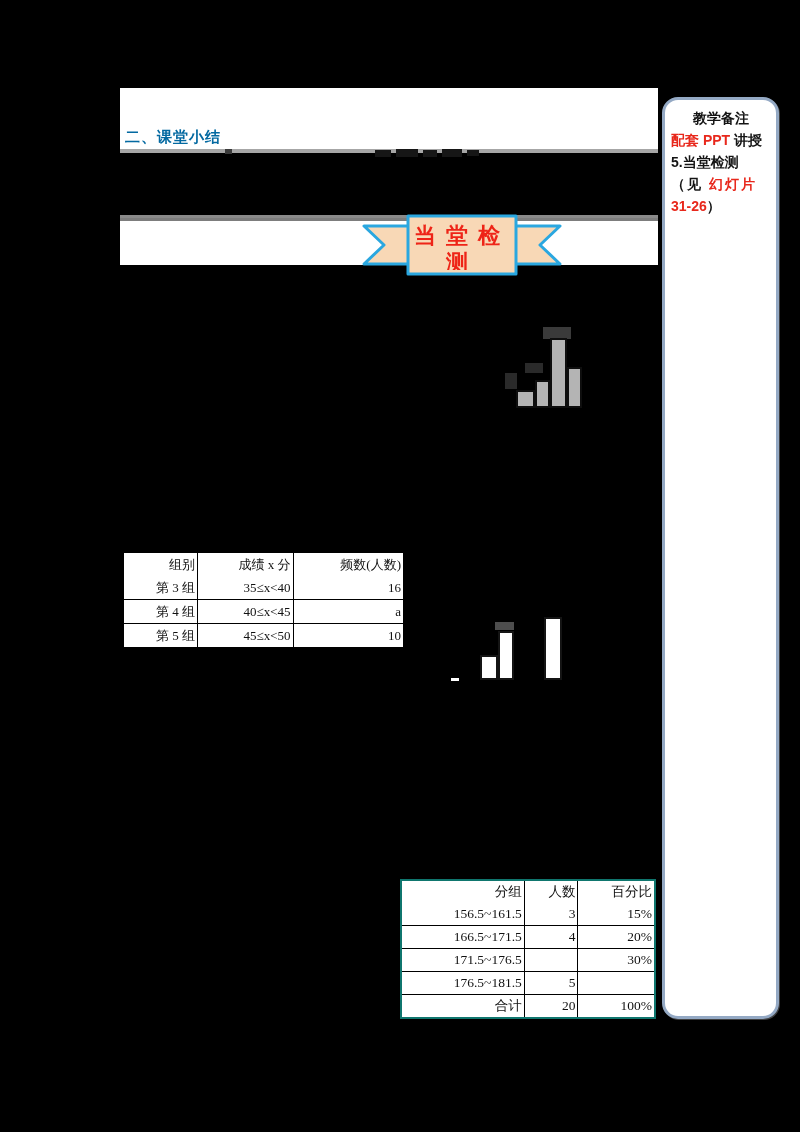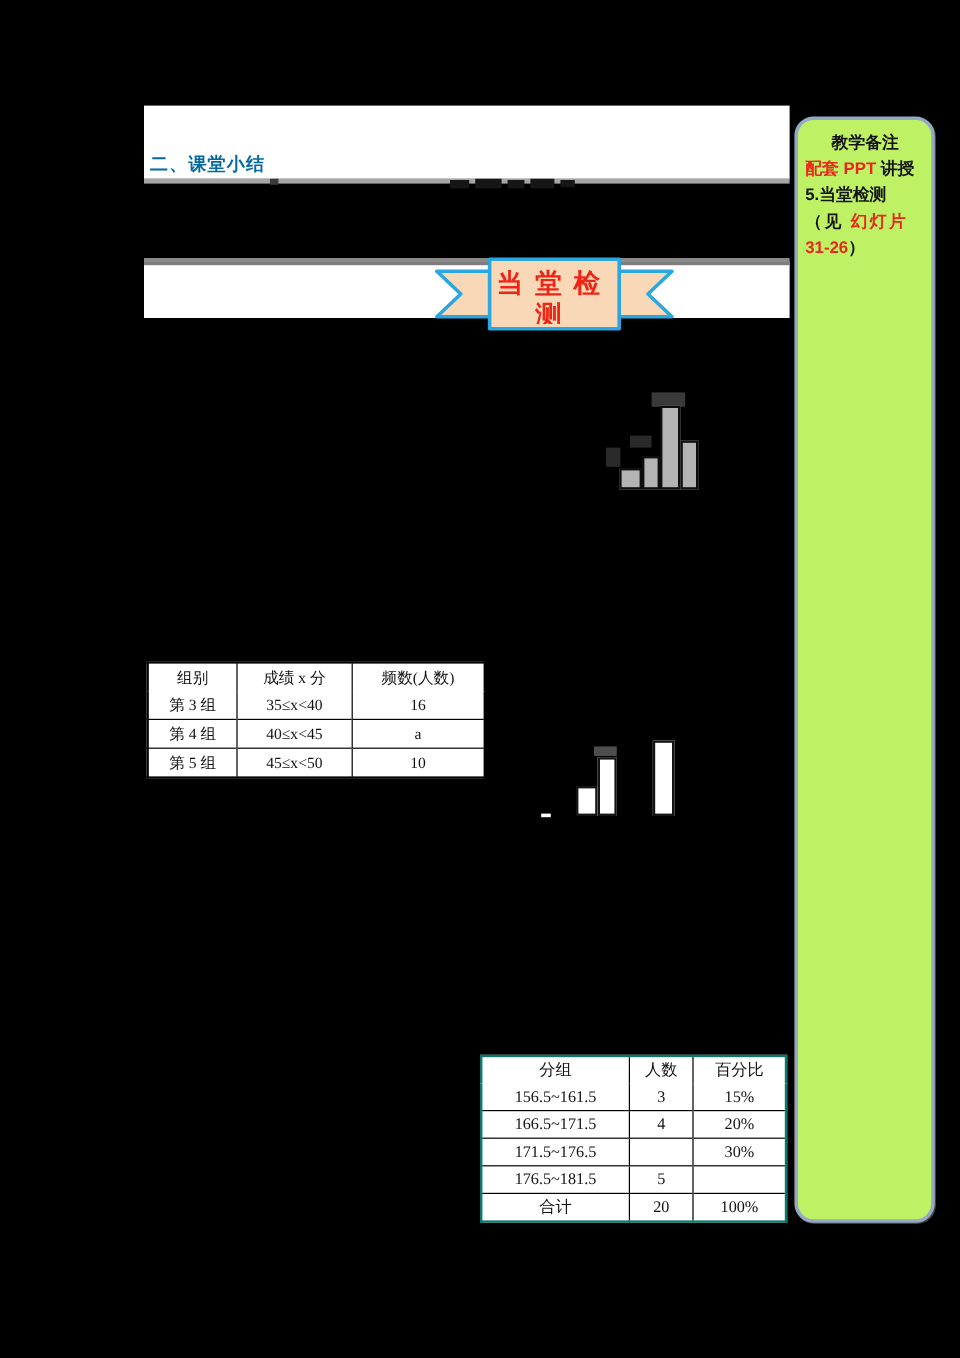--- a/index.html
+++ b/index.html
@@ -32,30 +32,30 @@
 
   
   .bar{position:absolute;bottom:2px;box-sizing:border-box;}
   #chart1{left:505px;top:325px;width:90px;height:85px;}
   #chart1 .bar{background:#b4b4b4;border:2px solid #0e0e0e;}
   #chart2{left:448px;top:612px;width:130px;height:70px;}
   #chart2 .bar{background:#ffffff;border:2px solid #141414;}
 
   
   table{border-collapse:collapse;background:#fff;position:absolute;
-    font-family:"Liberation Serif",serif;color:#111;text-align:center;}
+    font-family:"Liberation Serif",serif;color:#111;text-align:right;}
   #table1{left:122px;top:551px;width:283px;font-size:13px;border:2px solid #000;}
   #table1 td,#table1 th{height:21px;font-weight:normal;padding:1px 2px;}
   #table2{left:400px;top:879px;width:256px;font-size:13.5px;border:2px solid #0f766e;}
   #table2 td,#table2 th{height:20px;font-weight:normal;padding:1px 2px;}
   td.vl,th.vl{border-left:1.5px solid #000;}
   tr.bt td{border-top:1.5px solid #000;}
 
   
-  #sidebar{left:662px;top:97px;width:117px;height:922px;background:#bef264;
+  #sidebar{left:662px;top:97px;width:117px;height:922px;background:#ffffff;
     border:3px solid #94a9c4;border-radius:16px;box-sizing:border-box;z-index:4;
     box-shadow:1px 1px 0 rgba(255,255,255,0.25);}
   #sidebar .inner{padding:7px 5px 0 6px;font-weight:bold;font-size:14px;
     line-height:22px;color:#141414;}
   #sidebar .c{text-align:center;}
   .red{color:#e8281c;}
   #sb-line3{letter-spacing:2px;}
 </style>
 </head>
 <body>

